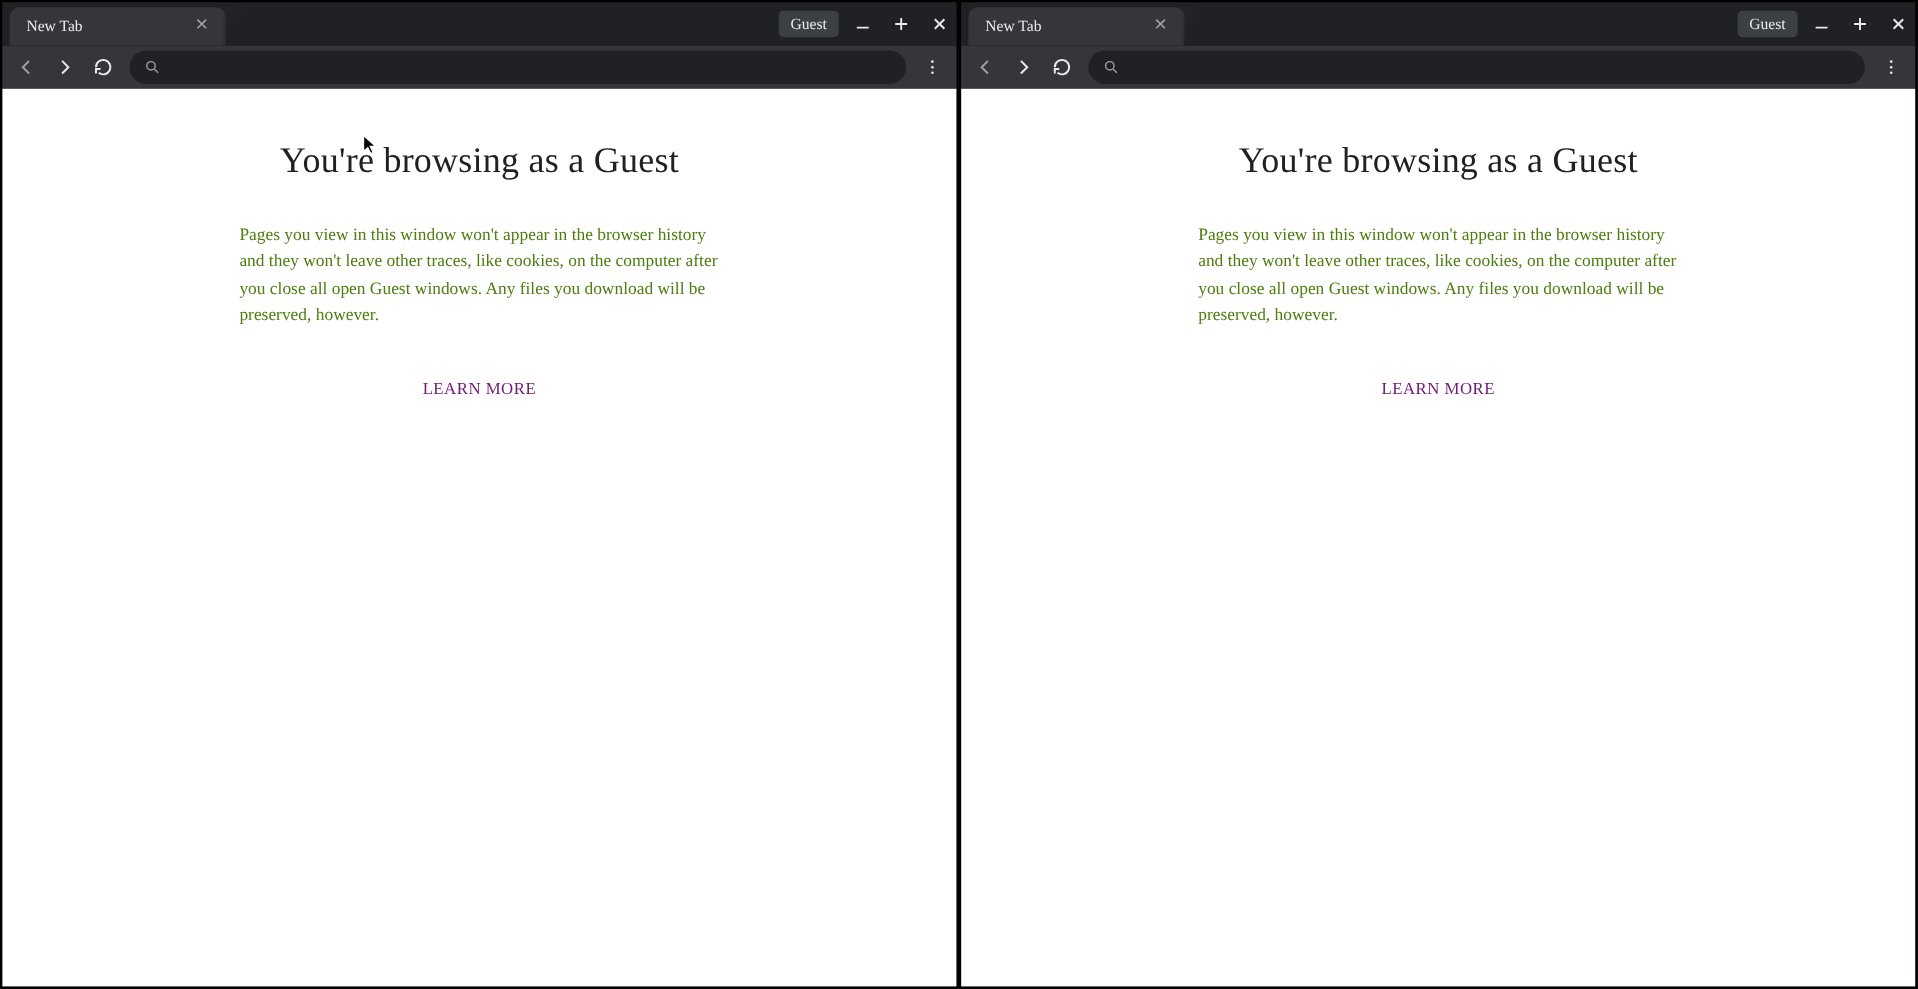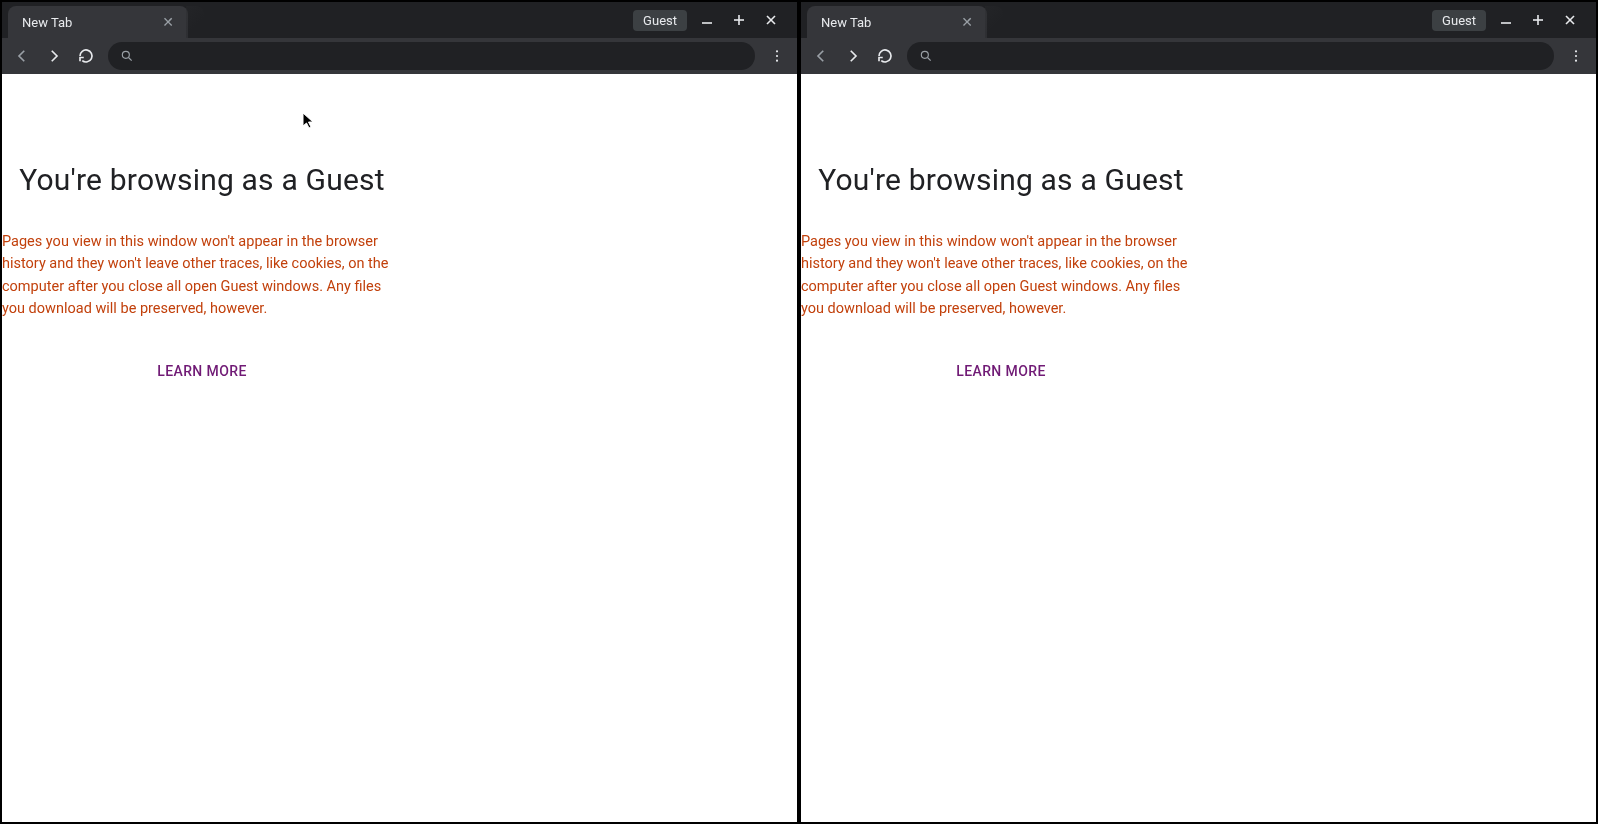--- a/index.html
+++ b/index.html
@@ -1,39 +1,39 @@
 <!DOCTYPE html>
 <html><head>
 <meta charset="utf-8">
 <style>
   * { box-sizing: border-box; margin: 0; padding: 0; }
   html, body { width: 1598px; height: 824px; overflow: hidden; font-family: "Segoe UI", Roboto, Arial, sans-serif; background: #000; }
   .workspace { display: flex; width: 100%; height: 100%; }
-  .browser-window { flex: 1; display: flex; flex-direction: column; background: #202124; border: 2px solid #000; position: relative; }
+  .browser-window { flex: 1; display: flex; flex-direction: column; background: #202124; border: 2px solid #000; position: relative; font-family: Liberation Serif, serif; }
   .titlebar { height: 36px; background: #202124; display: flex; align-items: flex-end; position: relative; }
   .tab { display: flex; align-items: center; background: #35363a; height: 32px; margin-left: 6px; padding: 0 10px 0 14px; border-top-left-radius: 8px; border-top-right-radius: 8px; min-width: 180px; gap: 8px; }
   .tab-title { color: #e8eaed; font-size: 13px; flex: 1; }
   .tab-close { color: #9aa0a6; font-size: 14px; line-height: 1; cursor: pointer; padding: 2px 4px; }
   .tab-shadow { width: 18px; height: 32px; background: linear-gradient(135deg, #2a2b2e 0%, #202124 60%); border-top-right-radius: 8px; opacity: .35; margin-left: -2px; }
-  .title-right { margin-left: auto; display: flex; align-items: center; gap: 8px; padding-right: 14px; height: 100%; justify-content: center; }
+  .title-right { margin-left: auto; display: flex; align-items: center; gap: 8px; padding-right: 2px; height: 100%; justify-content: center; }
   .guest-badge { color: #e8eaed; font-size: 13px; background: #3c4043; padding: 3px 10px; border-radius: 4px; }
   .win-btn { width: 24px; height: 24px; display: flex; align-items: center; justify-content: center; color: #e8eaed; cursor: pointer; }
   .win-btn svg { width: 12px; height: 12px; }
   .toolbar { height: 36px; background: #35363a; display: flex; align-items: center; padding: 0 6px; gap: 4px; }
   .nav-btn { width: 28px; height: 28px; display: flex; align-items: center; justify-content: center; border-radius: 50%; color: #9aa0a6; cursor: pointer; }
   .nav-btn.enabled { color: #e8eaed; }
   .nav-btn svg { width: 18px; height: 18px; }
   .omnibox { flex: 1; height: 28px; background: #202124; border-radius: 14px; display: flex; align-items: center; padding: 0 12px; margin: 0 4px; }
   .omnibox svg { width: 14px; height: 14px; color: #9aa0a6; }
   .menu-btn { width: 28px; height: 28px; display: flex; align-items: center; justify-content: center; color: #e8eaed; cursor: pointer; }
   .menu-btn svg { width: 16px; height: 16px; }
-  .content { flex: 1; background: #ffffff; display: flex; flex-direction: column; padding-top: 88px; }
+  .content { flex: 1; background: #ffffff; display: flex; flex-direction: column; align-items: center; padding-top: 43px; }
   .content-inner { width: 400px; }
   .page-heading { font-size: 30px; font-weight: 400; color: #202124; text-align: center; margin-bottom: 34px; letter-spacing: 0.2px; white-space: nowrap; }
-  .page-body { font-size: 14.5px; color: #c2410c; line-height: 1.55; }
+  .page-body { font-size: 14.5px; color: #4d7c0f; line-height: 1.55; }
   .learn-more { display: block; text-align: center; margin-top: 42px; color: #701a75; font-size: 14px; font-weight: 500; letter-spacing: 0.4px; cursor: pointer; }
   .cursor { position: absolute; width: 14px; height: 18px; pointer-events: none; }
 </style>
 </head>
 <body>
 
 <div class="workspace">
 
   <div class="browser-window">
     <div class="titlebar">

